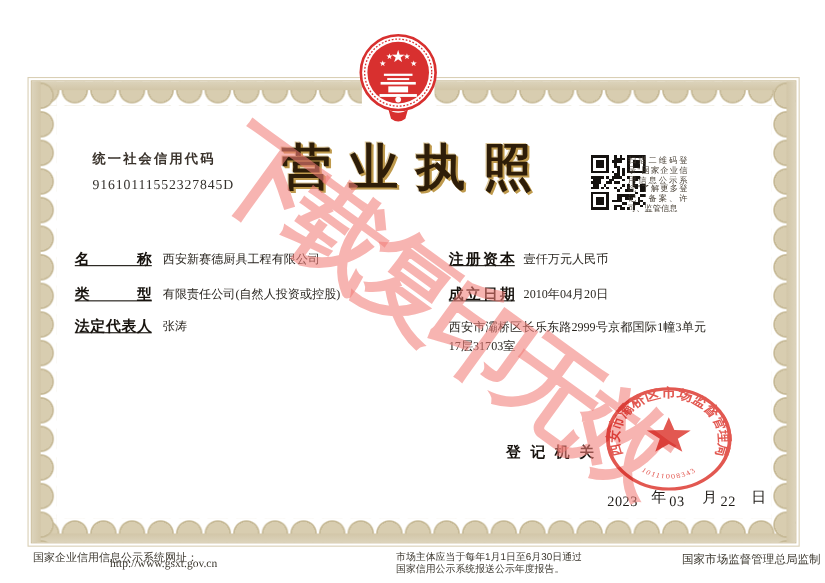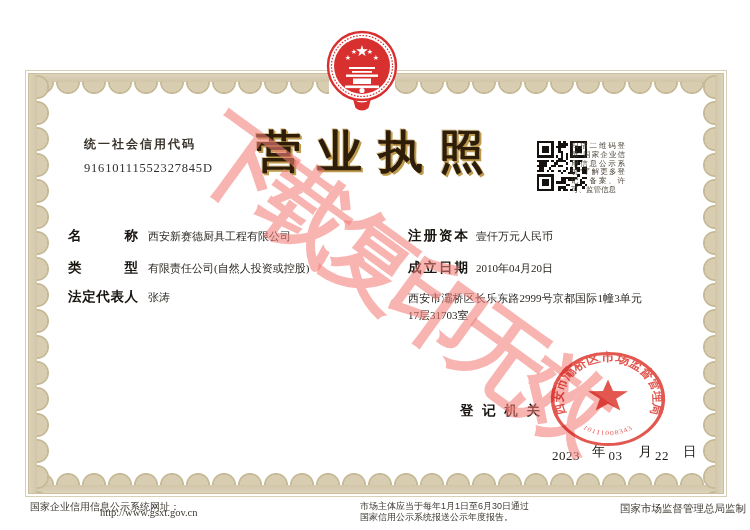--- a/index.html
+++ b/index.html
@@ -36,21 +36,21 @@
             font-size:15px;letter-spacing:5px;color:#1d1a16;}
   .copy-note{font-size:11px;letter-spacing:0;margin-left:-5px;}
   .qr{position:absolute;left:537px;top:141px;z-index:2;}
   .qr-caption{position:absolute;left:571px;top:142px;width:54px;z-index:2;
               font-family:"Liberation Sans",sans-serif;font-size:7.5px;line-height:8.8px;
               color:#4a4238;text-align:justify;}
 
   
   .row{position:absolute;display:flex;z-index:2;}
   .lbl{font-family:"Liberation Sans",sans-serif;font-size:13.5px;font-weight:600;color:#17130e;
-       line-height:17px;text-align:justify;text-align-last:justify;flex:none;}
+       line-height:17px;text-align:justify;text-align-last:justify;flex:none;text-decoration:underline;}
   .row-l .lbl{width:70px;margin-right:10px;}
   .row-r .lbl{width:60px;margin-right:8px;}
   .val{font-size:11px;line-height:17px;color:#2a2620;padding-top:1px;text-align:justify;}
   .row-l{left:68px;}
   .row-r{left:408px;}
   .row-l .val{width:282px;}
   .row-r .val{width:234px;}
 
   .reg{position:absolute;left:460px;top:402px;width:80px;z-index:2;
        font-family:"Liberation Sans",sans-serif;font-size:13.5px;font-weight:600;color:#17130e;

